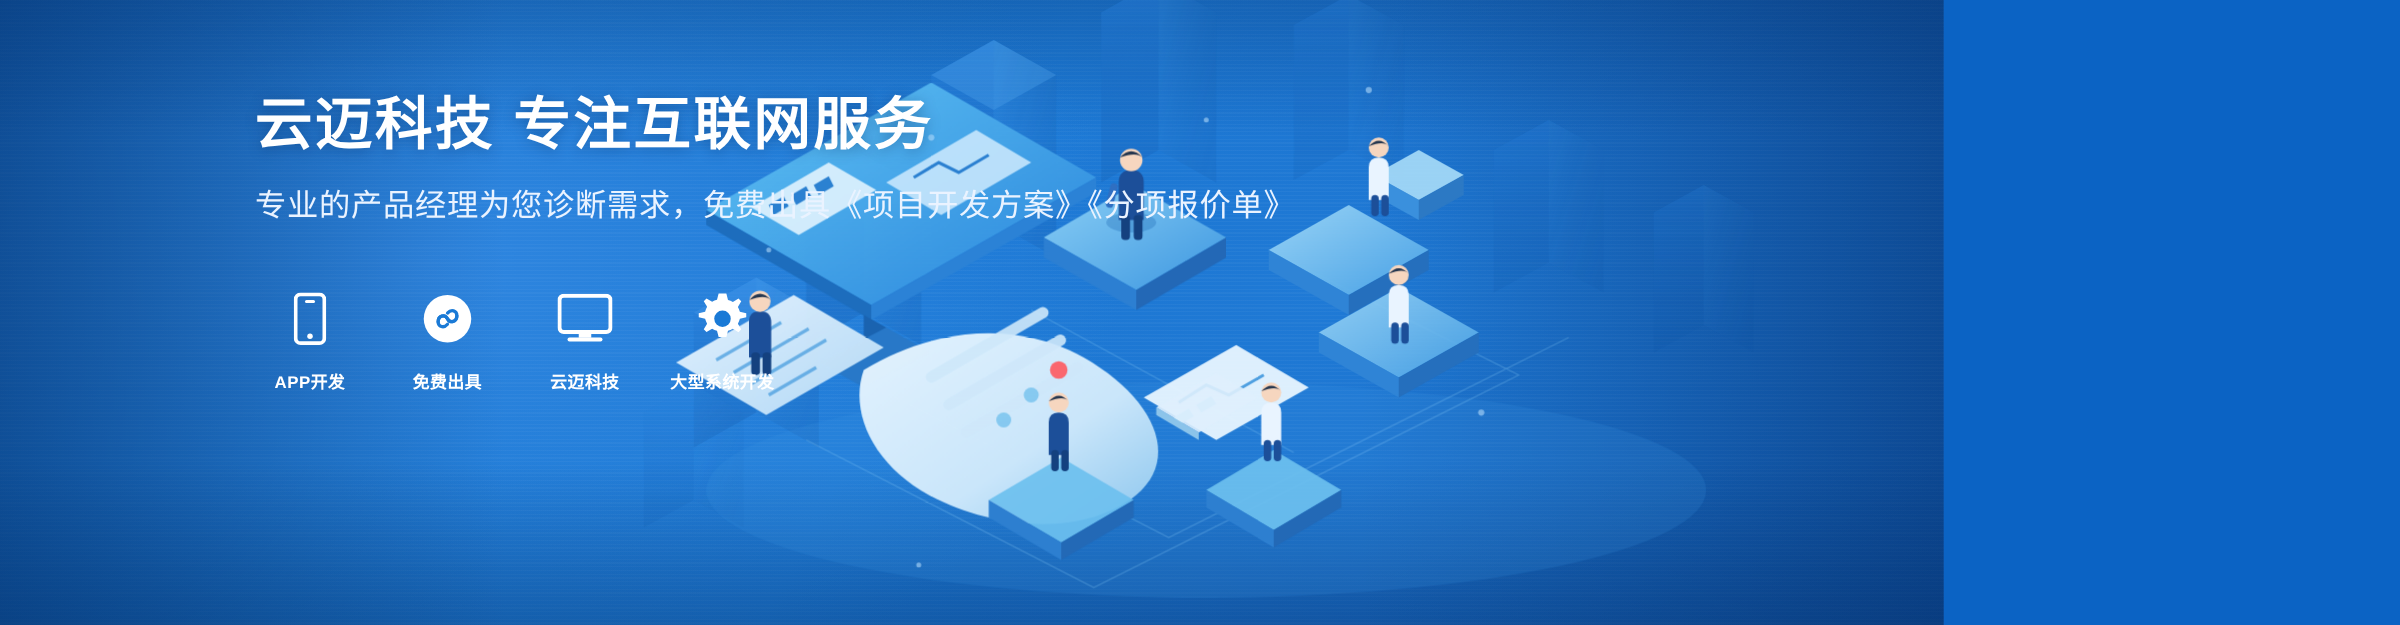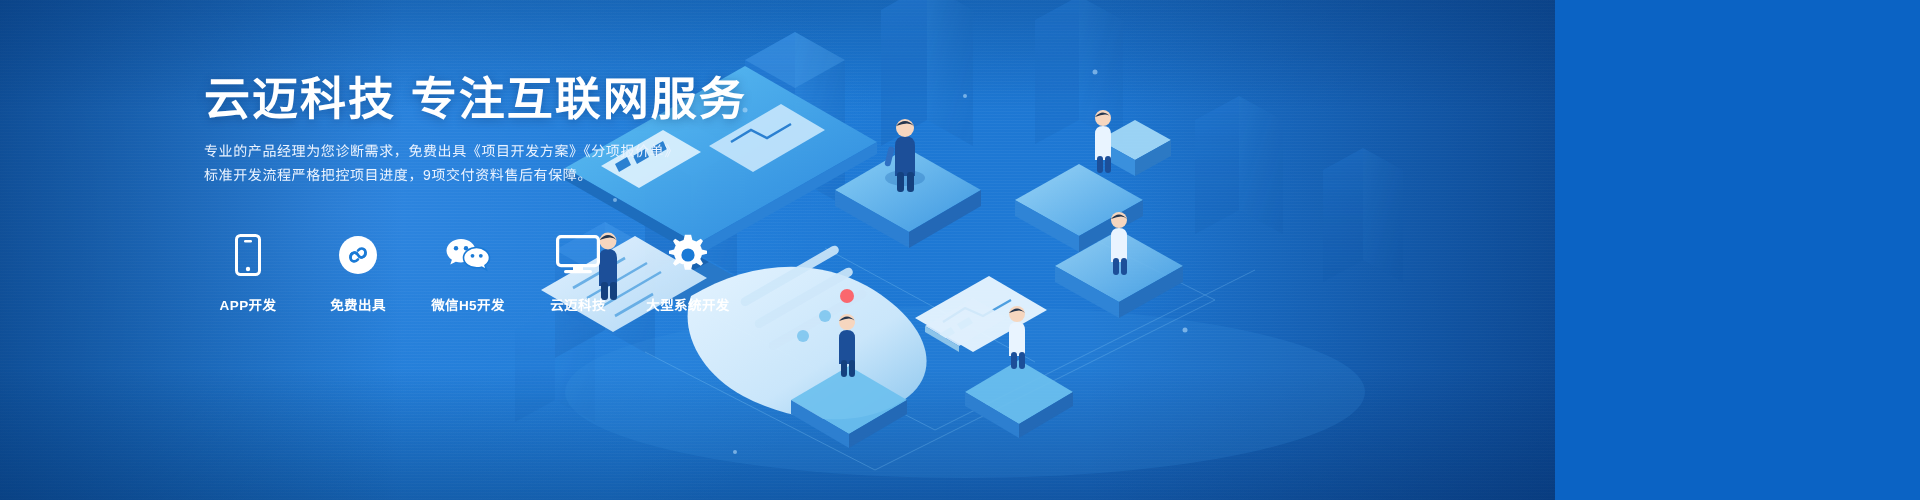--- a/index.html
+++ b/index.html
@@ -55,23 +55,23 @@
   .headline {
     font-size: 46px;
     line-height: 1.18;
     font-weight: 700;
     color: #ffffff;
     letter-spacing: 2px;
     white-space: nowrap;
     text-shadow: 0 2px 10px rgba(3,40,92,0.35);
   }
   .sub {
-    margin-top: 13px;
+    margin-top: 18px;
     color: #eaf3ff;
-    font-size: 14px;
+    font-size: 25px;
     line-height: 1.72;
     letter-spacing: 0.6px;
     white-space: nowrap;
   }
   .sub div { font-weight: 400; }
 
   
   .services {
     position: absolute;
     left: 206px;
@@ -341,21 +341,20 @@
       </g>
     </svg>
   </div>
 
   <div class="vignette"></div>
 
   <div class="copy">
     <div class="headline">云迈科技 专注互联网服务</div>
     <div class="sub">
       <div>专业的产品经理为您诊断需求，免费出具《项目开发方案》《分项报价单》</div>
-      <div>标准开发流程严格把控项目进度，9项交付资料售后有保障。</div>
     </div>
   </div>
 
   <div class="services">
 
     <div class="service">
       <span class="glyph">
         <svg width="26" height="42" viewBox="0 0 26 42">
           <rect x="1.5" y="1.5" width="23" height="39" rx="4" ry="4" fill="none" stroke="#ffffff" stroke-width="3"></rect>
           <rect x="9" y="6" width="8" height="2.4" rx="1.2" fill="#ffffff"></rect>
@@ -371,37 +370,20 @@
           <circle cx="20" cy="20" r="19" fill="#ffffff"></circle>
           <path d="M12.5 22.5 C12.5 17.5 18 16 20 20 C22 24 27.5 22.5 27.5 17.5
                    C27.5 13.5 23 12 20 15.5" fill="none" stroke="#1a7ad6" stroke-width="2.6" stroke-linecap="round"></path>
           <path d="M27.5 17.6 C27.5 22.6 22 24 20 20 C18 16 12.5 17.4 12.5 22.4
                    C12.5 26.4 17 27.9 20 24.4" fill="none" stroke="#1a7ad6" stroke-width="2.6" stroke-linecap="round"></path>
         </svg>
       </span>
       <span class="cap">免费出具</span>
     </div>
 
-    <div class="service">
-      <span class="glyph">
-        <svg width="46" height="38" viewBox="0 0 46 38">
-          <path d="M16 3 C7.8 3 1.5 8.4 1.5 14.8 C1.5 18.4 3.6 21.6 6.9 23.7
-                   L5.3 28.6 L10.8 25.8 C12.4 26.2 14.1 26.4 16 26.4
-                   C24.2 26.4 30.5 21 30.5 14.8 C30.5 8.4 24.2 3 16 3 Z" fill="#ffffff"></path>
-          <circle cx="11" cy="12.2" r="2.2" fill="#1a7ad6"></circle>
-          <circle cx="21" cy="12.2" r="2.2" fill="#1a7ad6"></circle>
-          <path d="M31.5 11.5 C38.6 11.5 44.5 16.2 44.5 21.8 C44.5 24.9 42.8 27.6 40 29.4
-                   L41.3 33.6 L36.6 31.2 C35.0 31.6 33.3 31.8 31.5 31.8
-                   C24.4 31.8 18.5 27.2 18.5 21.8 C18.5 16.2 24.4 11.5 31.5 11.5 Z" fill="#ffffff" stroke="#1a7ad6" stroke-width="1.6"></path>
-          <circle cx="27.5" cy="19.8" r="1.9" fill="#1a7ad6"></circle>
-          <circle cx="35.8" cy="19.8" r="1.9" fill="#1a7ad6"></circle>
-        </svg>
-      </span>
-      <span class="cap">微信H5开发</span>
-    </div>
 
     <div class="service">
       <span class="glyph">
         <svg width="44" height="40" viewBox="0 0 44 40">
           <rect x="1.6" y="1.6" width="40.8" height="29" rx="3.4" fill="none" stroke="#ffffff" stroke-width="3.2"></rect>
           <rect x="17" y="30.6" width="10" height="4.6" fill="#ffffff"></rect>
           <rect x="8" y="35" width="28" height="3.2" rx="1.6" fill="#ffffff"></rect>
         </svg>
       </span>
       <span class="cap">云迈科技</span>

